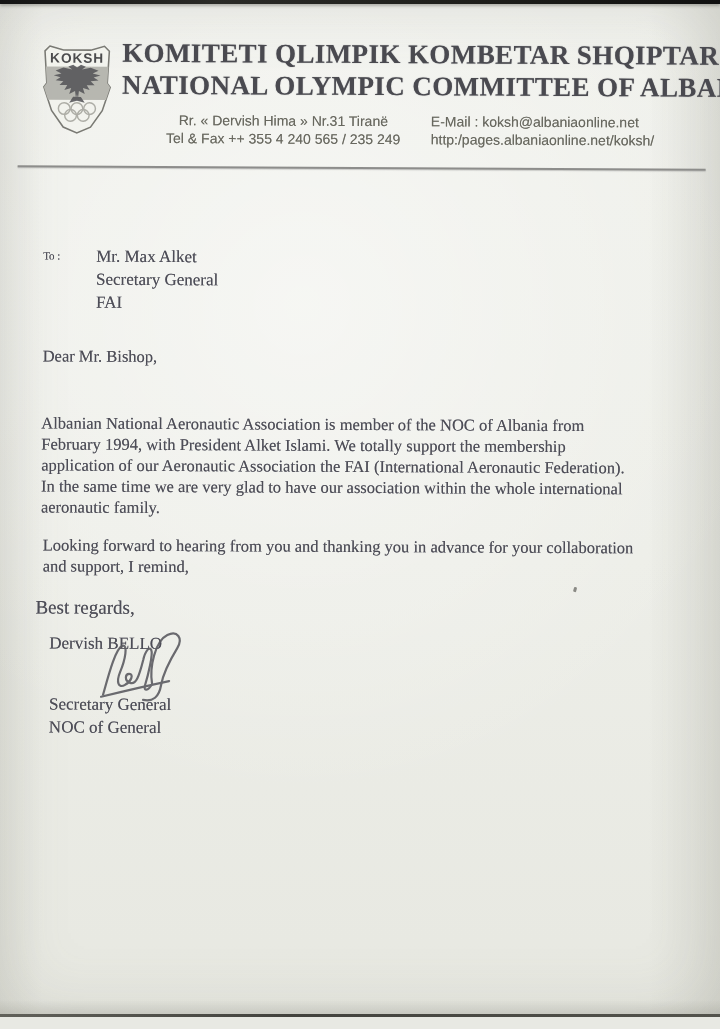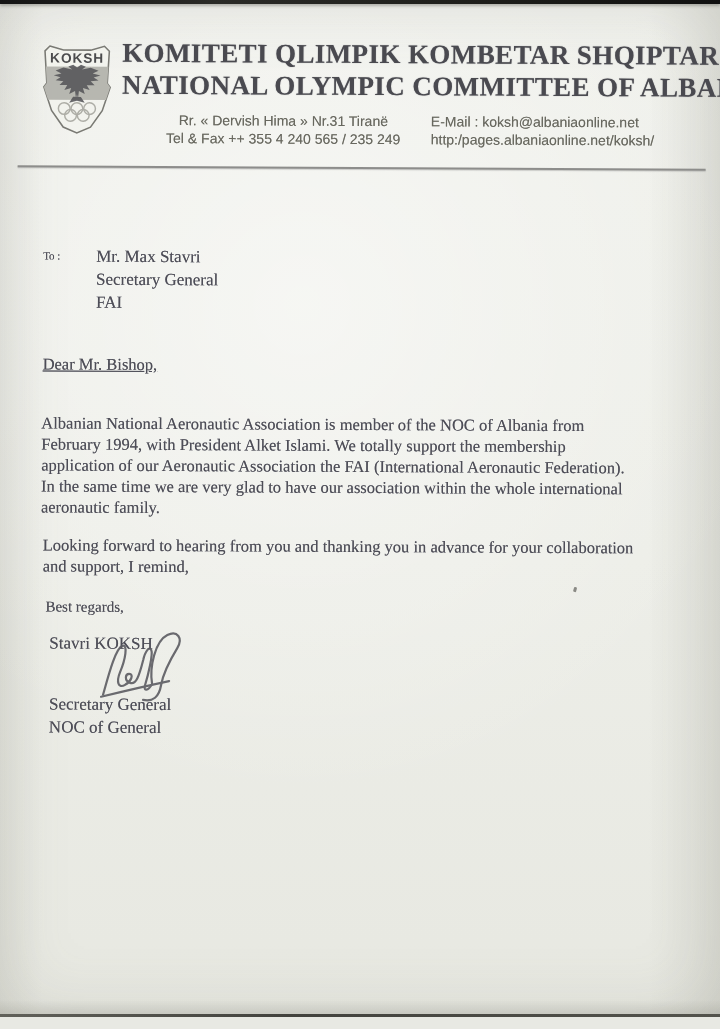--- a/index.html
+++ b/index.html
@@ -77,24 +77,24 @@
     box-shadow: 0 1px 1px rgba(141,141,139,0.4);
   }
   
   .ink {
     color: #4d4d57;
     text-shadow: 0 0 0.6px rgba(77,77,87,0.65);
     white-space: nowrap;
   }
   .to-label { position: absolute; left: 42px; top: 246px; font-size: 11px; line-height: 23px; }
   .to-lines { position: absolute; left: 95px; top: 246px; font-size: 17px; line-height: 23px; }
-  .salutation { position: absolute; left: 42px; top: 355px; font-size: 16.5px; line-height: 21px; text-decoration: underline; }
+  .salutation { position: absolute; left: 42px; top: 347px; font-size: 16.5px; line-height: 21px; }
   .para1 { position: absolute; left: 41px; top: 414px; font-size: 16.5px; line-height: 21px; }
   .para2 { position: absolute; left: 43px; top: 536px; font-size: 16.5px; line-height: 21px; }
-  .closing { position: absolute; left: 46px; top: 598px; font-size: 15px; line-height: 21px; }
+  .closing { position: absolute; left: 36px; top: 598px; font-size: 19px; line-height: 21px; }
   .signer-name { position: absolute; left: 50px; top: 634px; font-size: 17px; line-height: 22px; }
   .signer-block { position: absolute; left: 50px; top: 694px; font-size: 17px; line-height: 23px; }
   .signature-svg { position: absolute; left: 92px; top: 630px; width: 105px; height: 80px; }
   .speck {
     position: absolute; left: 574px; top: 586px; width: 3px; height: 5px;
     background: #8a8a85; border-radius: 1px; transform: rotate(15deg);
   }
 </style>
 </head>
 <body>
@@ -135,21 +135,21 @@
     </div>
     <div class="contact contact-right">
       <div>E-Mail : koksh@albaniaonline.net</div>
       <div>http:/pages.albaniaonline.net/koksh/</div>
     </div>
 
     <div class="rule"></div>
 
     <div class="ink to-label">To :</div>
     <div class="ink to-lines">
-      <div>Mr. Max Stavri</div>
+      <div>Mr. Max Alket</div>
       <div>Secretary General</div>
       <div>FAI</div>
     </div>
 
     <div class="ink salutation">Dear Mr. Bishop,</div>
 
     <div class="ink para1">
       <div>Albanian National Aeronautic Association is member of the NOC of Albania from</div>
       <div>February 1994, with President Alket Islami. We totally support the membership</div>
       <div>application of our Aeronautic Association the FAI (International Aeronautic Federation).</div>
@@ -157,21 +157,21 @@
       <div>aeronautic family.</div>
     </div>
 
     <div class="ink para2">
       <div>Looking forward to hearing from you and thanking you in advance for your collaboration</div>
       <div>and support, I remind,</div>
     </div>
 
     <div class="ink closing">Best regards,</div>
 
-    <div class="ink signer-name">Stavri KOKSH</div>
+    <div class="ink signer-name">Dervish BELLO</div>
 
     <svg class="signature-svg" viewBox="0 0 105 80" fill="none" stroke="#5c5c62" stroke-width="2.2" stroke-linecap="round" opacity="0.9">
       <path d="M12 66 C17 48 24 20 31 17 C37 15 34 31 29 43 C25 53 27 60 34 56 C40 53 43 45 38 45 C34 45 33 52 39 54 C45 56 48 47 52 31 C54 22 58 17 60 21 C62 25 57 46 54 56 C52 63 57 62 61 55"></path>
       <path d="M61 55 C58 38 64 12 76 6 C86 1 92 9 86 19 C80 29 72 44 70 56 C68 68 62 73 52 71"></path>
       <path d="M10 68 C30 63 55 57 78 52"></path>
     </svg>
 
     <div class="ink signer-block">
       <div>Secretary General</div>
       <div>NOC of General</div>

